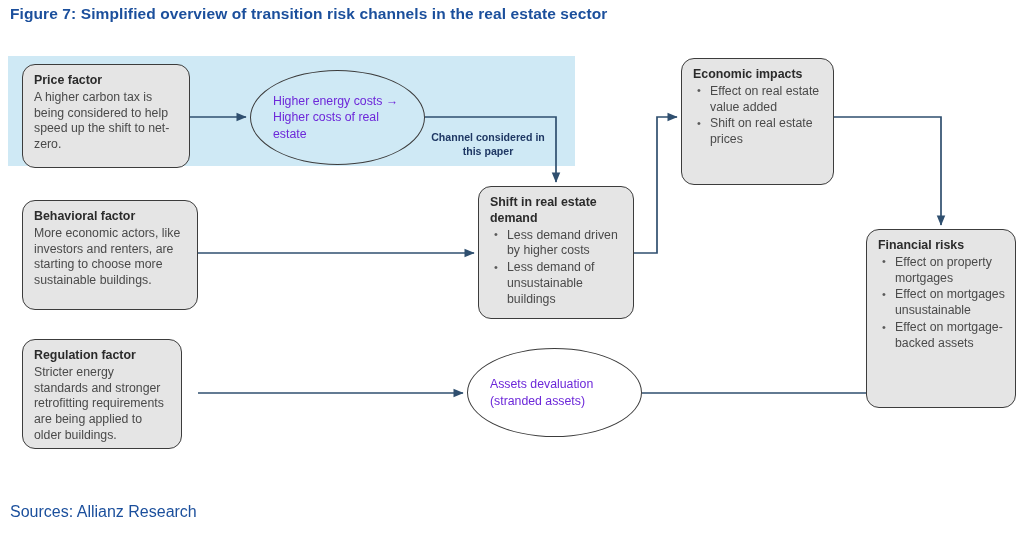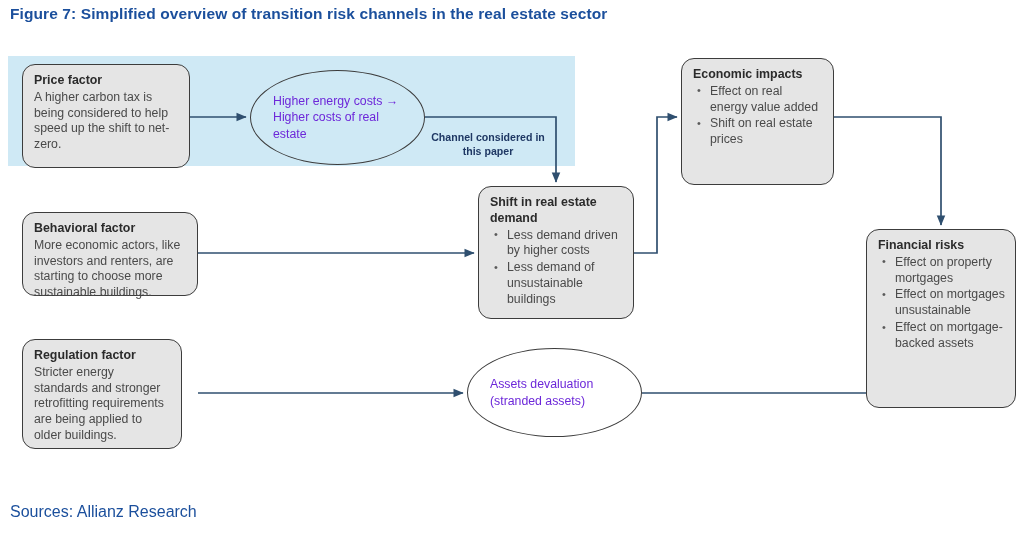--- a/index.html
+++ b/index.html
@@ -110,21 +110,21 @@
     left: 424px;
     top: 130px;
     width: 128px;
     text-align: center;
     font-size: 10.6px;
     font-weight: bold;
     line-height: 1.33;
     color: #1f3864;
   }
   #price-box   { left: 22px;  top: 64px;  width: 168px; height: 104px; }
-  #behav-box   { left: 22px;  top: 212px; width: 176px; height: 84px; }
+  #behav-box   { left: 22px;  top: 200px; width: 176px; height: 110px; }
   #reg-box     { left: 22px;  top: 339px; width: 160px; height: 110px; }
   #shift-box   { left: 478px; top: 186px; width: 156px; height: 133px; }
   #econ-box    { left: 681px; top: 58px;  width: 153px; height: 127px; }
   #fin-box     { left: 866px; top: 229px; width: 150px; height: 179px; }
   #energy-ell  { left: 250px; top: 70px;  width: 175px; height: 95px; }
   #assets-ell  { left: 467px; top: 348px; width: 175px; height: 89px; }
 </style>
 </head>
 <body>
 
@@ -178,21 +178,21 @@
   <div class="node-title">Shift in real estate demand</div>
   <ul class="bullet-list">
       <li>Less demand driven by higher costs</li>
       <li>Less demand of unsustainable buildings</li>
     </ul>
 </div>
 
 <div class="node-box" id="econ-box">
   <div class="node-title">Economic impacts</div>
   <ul class="bullet-list">
-      <li>Effect on real energy value added</li>
+      <li>Effect on real estate value added</li>
       <li>Shift on real estate prices</li>
     </ul>
 </div>
 
 <div class="node-box" id="fin-box">
   <div class="node-title">Financial risks</div>
   <ul class="bullet-list">
       <li>Effect on property mortgages</li>
       <li>Effect on mortgages unsustainable</li>
       <li>Effect on mortgage-backed assets</li>

